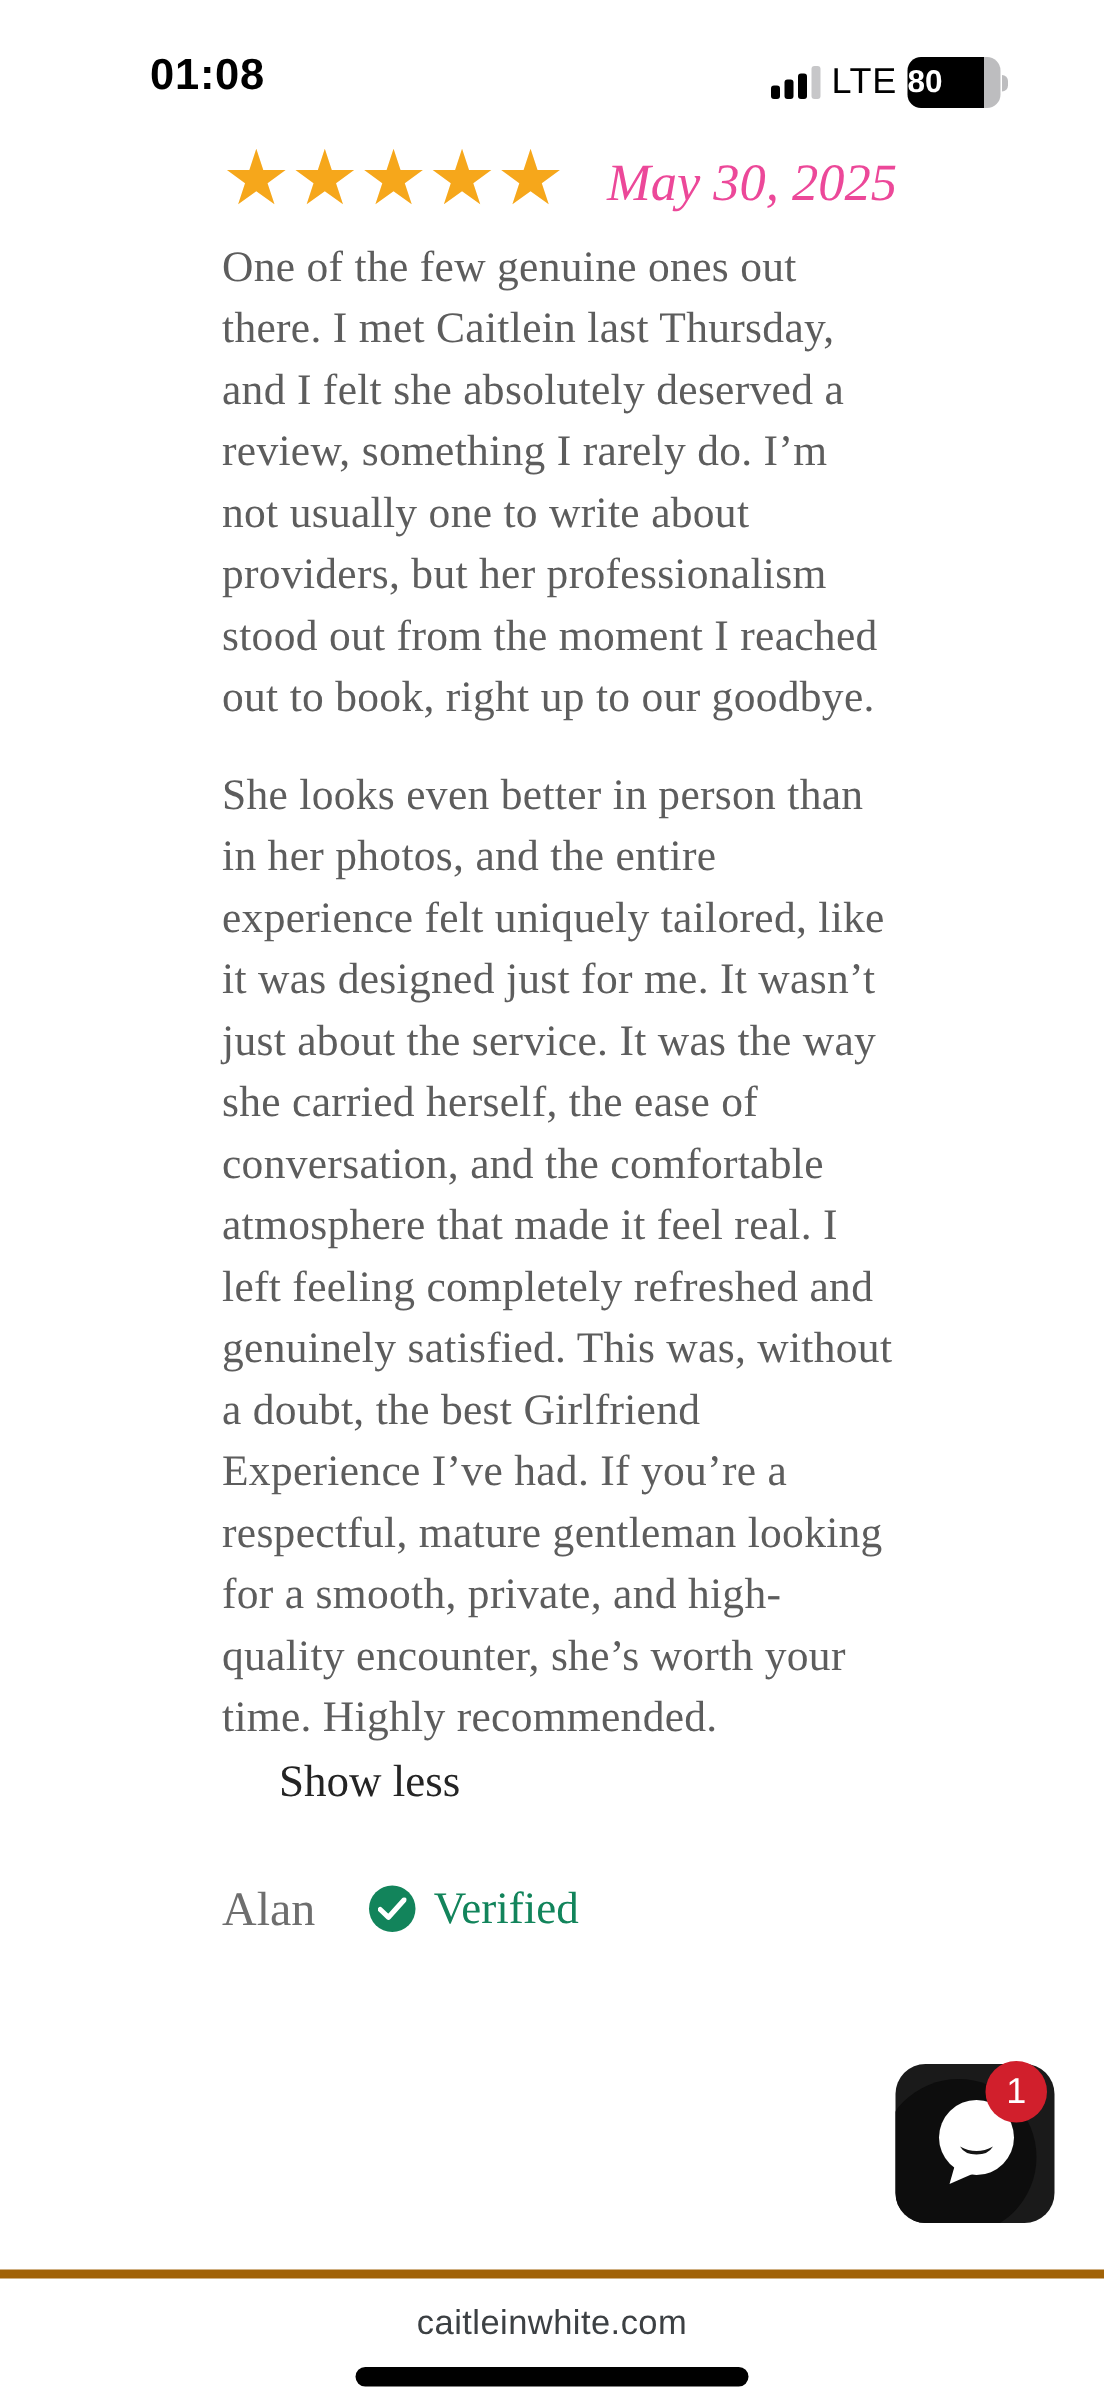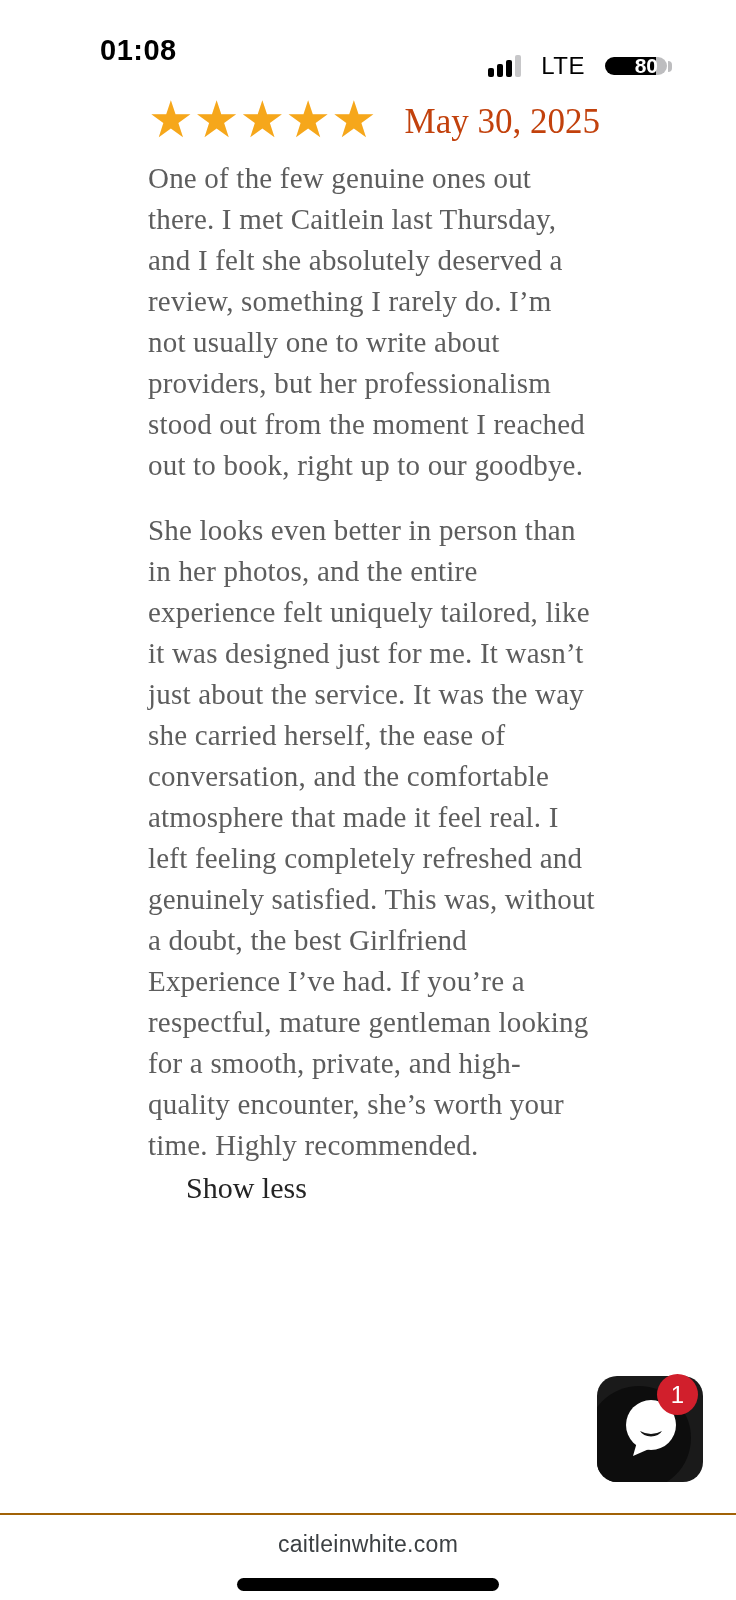--- a/index.html
+++ b/index.html
@@ -14,36 +14,36 @@
   }
 
   
   .status-bar { position: absolute; top: 0; left: 0; width: 100%; height: 80px; padding-left: 12px; }
   .status-time {
     position: absolute; left: 100px; top: 34px;
     font-family: "Liberation Sans", sans-serif;
     font-size: 29px; font-weight: 700; color: #000; letter-spacing: 0.5px;
   }
   .status-right {
-    position: absolute; right: 64px; top: 52px;
-    display: flex; align-items: center; gap: 20px;
+    position: absolute; right: 64px; top: 38px;
+    display: flex; align-items: center; gap: 7px;
   }
   .signal { display: flex; align-items: flex-end; gap: 3px; height: 22px; }
   .signal .bar { width: 6px; border-radius: 2px; background: #000; }
   .signal .b1 { height: 9px; } .signal .b2 { height: 13px; }
   .signal .b3 { height: 17px; } .signal .b4 { height: 22px; background: #c7c7c9; }
   .net-label {
     font-family: "Liberation Sans", sans-serif;
     font-size: 24px; font-weight: 500; color: #000; letter-spacing: 0.5px;
   }
   .battery { display: flex; align-items: center; }
   .battery-body {
-    width: 62px; height: 18px; border-radius: 9px; overflow: hidden;
+    width: 62px; height: 34px; border-radius: 9px; overflow: hidden;
     background: linear-gradient(to right, #000 0 82%, #bdbdbf 82% 100%);
-    display: flex; align-items: center; justify-content: flex-end;
+    display: flex; align-items: center; justify-content: flex-start;
   }
   .battery-num {
     font-family: "Liberation Sans", sans-serif;
     font-size: 21px; font-weight: 700; color: #fff;
     padding-right: 9px;
   }
   .battery-cap {
     width: 4px; height: 11px; background: #bdbdbf;
     border-radius: 0 4px 4px 0; margin-left: 1px;
   }
@@ -52,22 +52,22 @@
   .rating-row {
     position: absolute; top: 94px; left: 148px;
     display: flex; align-items: center;
   }
   .stars {
     color: var(--star, #F6A71B);
     font-size: 51px; line-height: 52px; letter-spacing: 0px;
     font-family: "DejaVu Sans", sans-serif;
   }
   .review-date {
-    font-family: "Liberation Serif", serif; 
-    font-size: 35px; color: #c2410c; margin-left: 28px; padding-top: 4px;
+    font-family: "Liberation Serif", serif; font-style: italic;
+    font-size: 35px; color: #ec4899; margin-left: 28px; padding-top: 4px;
   }
   .review-body {
     position: absolute; top: 158px; left: 148px; width: 448px;
   }
   .review-body p {
     font-size: 29px; line-height: 41px; color: #5d5d5d;
     font-weight: 400; margin-bottom: 24px;
     letter-spacing: 0.2px;
   }
   .review-body p:last-of-type { margin-bottom: 2px; }
@@ -113,21 +113,21 @@
     width: 41px; height: 41px; border-radius: 50%;
     background: var(--badge-red, #D11F2C);
     display: flex; align-items: center; justify-content: center;
     font-family: "Liberation Sans", sans-serif;
     font-size: 24px; color: #fff; z-index: 5;
   }
 
   
   .bottom-bar {
     position: absolute; left: 0; bottom: 0; width: 100%; height: 87px;
-    background: #ffffff; border-top: 2px solid #a16207; z-index: 6;
+    background: #ffffff; border-top: 6px solid #a16207; z-index: 6;
   }
   .url-text {
     position: absolute; top: 16px; left: 0; width: 100%;
     text-align: center;
     font-family: "Liberation Sans", sans-serif;
     font-size: 23px; color: #3c4043; letter-spacing: 0.3px;
     cursor: pointer;
   }
   .home-indicator {
     position: absolute; bottom: 9px; left: 50%; transform: translateX(-50%);
@@ -160,20 +160,31 @@
 
   <div class="rating-row">
     <div class="stars">★★★★★</div>
     <div class="review-date">May 30, 2025</div>
   </div>
 
   <div class="review-body">
     <p>One of the few genuine ones out there. I met Caitlein last Thursday, and I felt she absolutely deserved a review, something I rarely do. I’m not usually one to write about providers, but her professionalism stood out from the moment I reached out to book, right up to our goodbye.</p>
     <p>She looks even better in person than in her photos, and the entire experience felt uniquely tailored, like it was designed just for me. It wasn’t just about the service. It was the way she carried herself, the ease of conversation, and the comfortable atmosphere that made it feel real. I left feeling completely refreshed and genuinely satisfied. This was, without a doubt, the best Girlfriend Experience I’ve had. If you’re a respectful, mature gentleman looking for a smooth, private, and high-quality encounter, she’s worth your time. Highly recommended.</p>
     <span class="show-less">Show less</span>
+    <div class="reviewer-row">
+      <span class="reviewer-name">Alan</span>
+      <span class="verified-badge">
+        <span class="verified-check">
+          <svg width="19" height="15" viewBox="0 0 19 15">
+            <path d="M1.5 8 L7 13.2 L17.5 1.5" fill="none" stroke="#ffffff" stroke-width="3.4" stroke-linecap="round" stroke-linejoin="round"></path>
+          </svg>
+        </span>
+        <span class="verified-label">Verified</span>
+      </span>
+    </div>
   </div>
 
   <div class="chat-widget">
     <div class="chat-square">
       <div class="chat-circle"></div>
       <div class="chat-bubble">
         <svg width="62" height="62" viewBox="0 0 62 62">
           <circle cx="32" cy="27" r="25" fill="#ffffff"></circle>
           <path d="M18 44 L14 58 L30 51 Z" fill="#ffffff"></path>
           <path d="M21 33 a12 9 0 0 0 22 0 q-11 6 -22 0 z" fill="#141414"></path>

